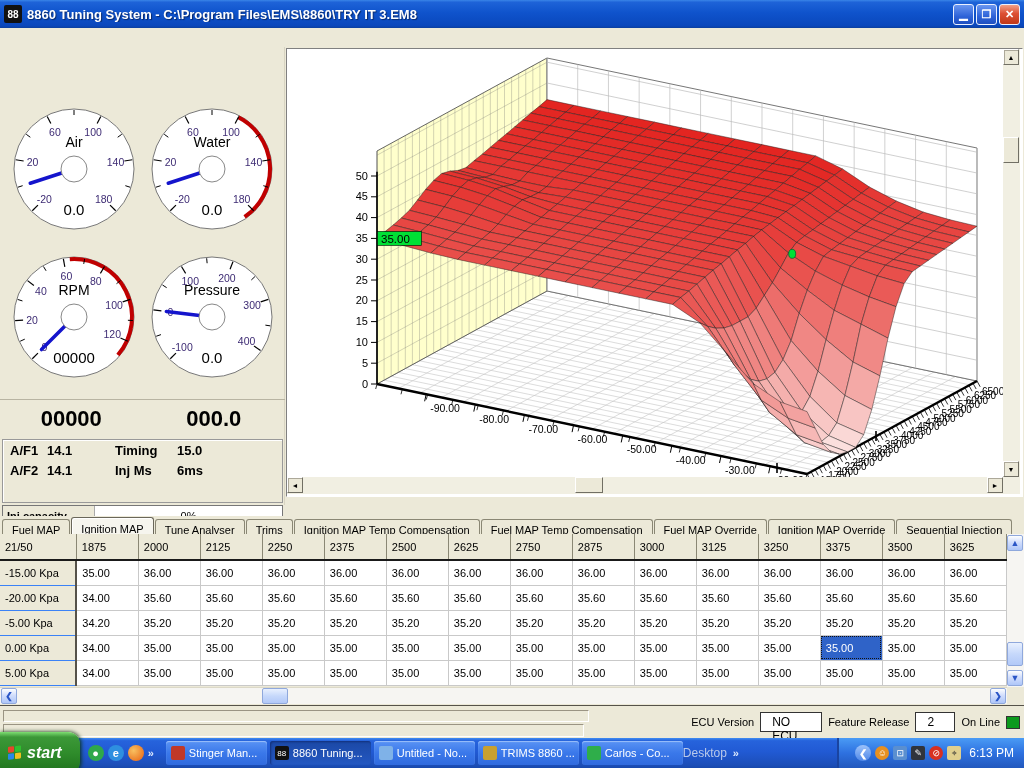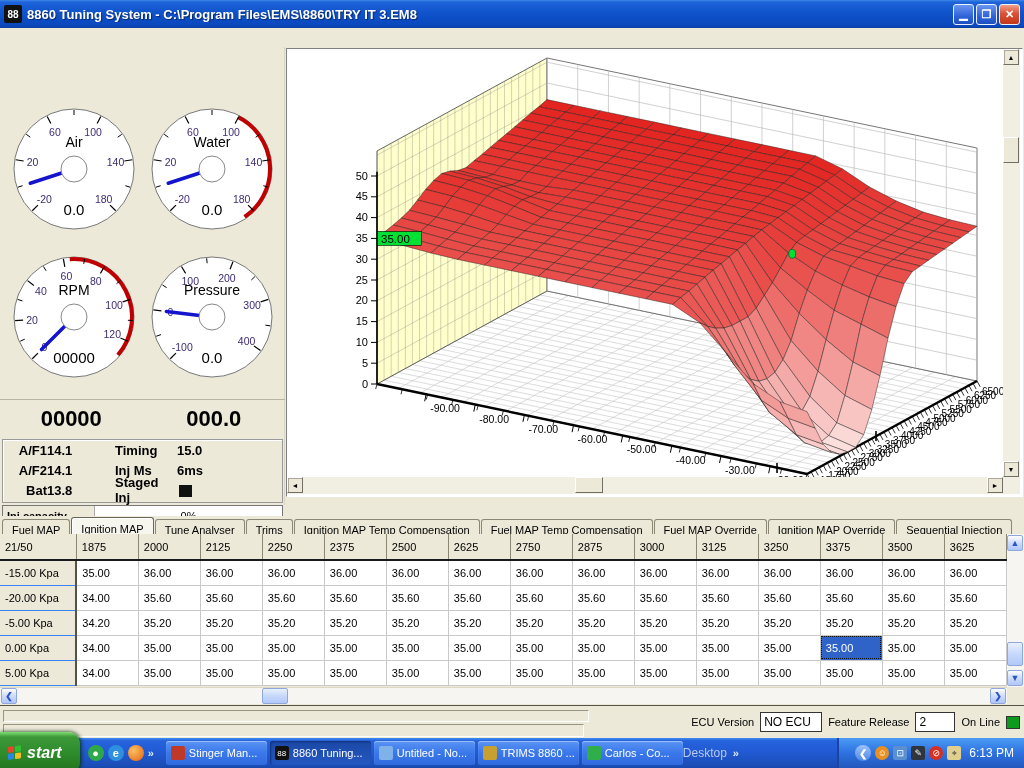--- a/index.html
+++ b/index.html
@@ -23,21 +23,21 @@
     display:flex; align-items:center; font-size:11px; }
   .menu-item { padding:2px 8px; }
 
   
   #left-panel { position:absolute; left:0; top:47px; width:285px; height:458px; background:#ece9d8; border-right:1px solid #d8d4c2; }
   #readout-row { position:absolute; left:0; top:352px; width:285px; height:38px; border-top:1px solid #b8b4a2; display:flex; }
   .readout { flex:1; text-align:center; font-size:22px; font-weight:bold; line-height:38px; color:#000; }
   #telemetry { position:absolute; left:2px; top:392px; width:281px; height:64px; border:1px solid #999;
     box-shadow:inset 1px 1px 0 #fff; font-size:13px; font-weight:bold; }
   .tele-row { display:flex; height:20px; align-items:center; }
-  .tl { width:44px; padding-left:7px;text-align:right; } .tv { width:58px; }
+  .tl { width:44px; padding-left:7px; } .tv { width:58px; }
   .tl2 { width:72px; padding-left:10px; } .tv2 { flex:1; }
   #staged-square { display:inline-block; width:13px; height:12px; background:#111; margin-left:2px; vertical-align:middle; }
   #loadbars { position:absolute; left:2px; top:458px; width:281px; height:44px; border:1px solid #777; background:#fff; }
   .lb-row { display:flex; height:21px; border-bottom:1px solid #aaa; }
   .lb-row:last-child { border-bottom:none; }
   .lb-label { width:92px; background:#ece9d8; font-weight:bold; font-size:11px; padding:4px 0 0 4px; border-right:1px solid #aaa; }
   .lb-value { flex:1; text-align:center; font-size:11px; padding-top:4px; background:#fff; }
 
   
   #plot-container { position:absolute; left:286px; top:48px; width:737px; height:449px;
@@ -73,21 +73,21 @@
   .xp-btn { position:absolute; width:16px; height:16px; border:1px solid #8fa8dc; border-radius:2px;
     background:linear-gradient(to bottom,#fdfefe,#d2defc 45%,#aec6f8); color:#2b56c6; font-size:9px; font-weight:bold;
     display:flex; align-items:center; justify-content:center; }
   .xp-thumb { position:absolute; border:1px solid #8fa8dc; border-radius:2px;
     background:linear-gradient(to bottom,#e8f0fe,#c6d8fb 50%,#b2c9f8); }
 
   
   #statusbar { position:absolute; left:0; top:705px; width:1024px; height:33px; background:#ece9d8; border-top:1px solid #55524a; font-size:11px; }
   .sunken { position:absolute; border:1px solid #9a9483; border-right-color:#fff; border-bottom-color:#fff; background:#ece9d8; }
   #status-right { position:absolute; right:4px; top:6px; display:flex; align-items:center; gap:6px; }
-  .status-box { width:62px; height:20px; background:#fff; border:1px solid #333; padding:2px 3px; font-size:12px; }
+  .status-box { width:62px; height:20px; background:#fff; border:1px solid #333; padding:2px 11px; font-size:12px; }
   .status-box.small { width:40px; }
   #online-led { width:14px; height:13px; background:#0d9a1d; border:1px solid #333; }
 
   
   #taskbar { position:absolute; left:0; top:738px; width:1024px; height:30px;
     background:linear-gradient(to bottom,#3f8cf3 0%,#2663dc 9%,#215ad4 45%,#1c4eb8 90%,#1848ab 100%);
     display:flex; align-items:center; }
   #start-btn { height:42px; padding:0 18px 0 8px; display:flex; align-items:center; gap:5px;
     background:linear-gradient(to bottom,#7ede72 0%,#3c9838 12%,#2f8c2b 50%,#1e701c 100%);
     border-radius:0 12px 12px 0; box-shadow:1px 0 4px #083008; color:#fff; font-size:16px; font-weight:bold; font-style:italic; }
@@ -241,26 +241,20 @@
         <span class="tl">A/F1</span>
         <span class="tv">14.1</span>
         <span class="tl2">Timing</span>
         <span class="tv2">15.0</span>
       </div>
       <div class="tele-row">
         <span class="tl">A/F2</span>
         <span class="tv">14.1</span>
         <span class="tl2">Inj Ms</span>
         <span class="tv2">6ms</span>
-      </div>
-      <div class="tele-row">
-        <span class="tl">Bat</span>
-        <span class="tv">13.8</span>
-        <span class="tl2">Staged Inj</span>
-        <span class="tv2"><span id="staged-square"></span></span>
       </div>
     </div>
     <div id="loadbars">
         <div class="lb-row">
           <div class="lb-label">Inj capacity</div>
           <div class="lb-value">0%</div>
         </div>
         <div class="lb-row">
           <div class="lb-label">Throttle Pos</div>
           <div class="lb-value">0%</div>

